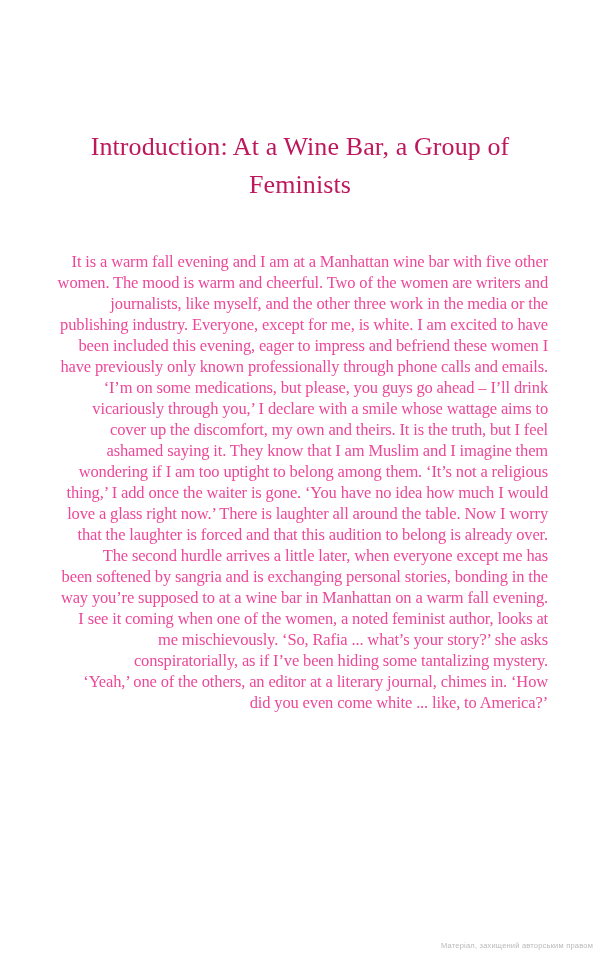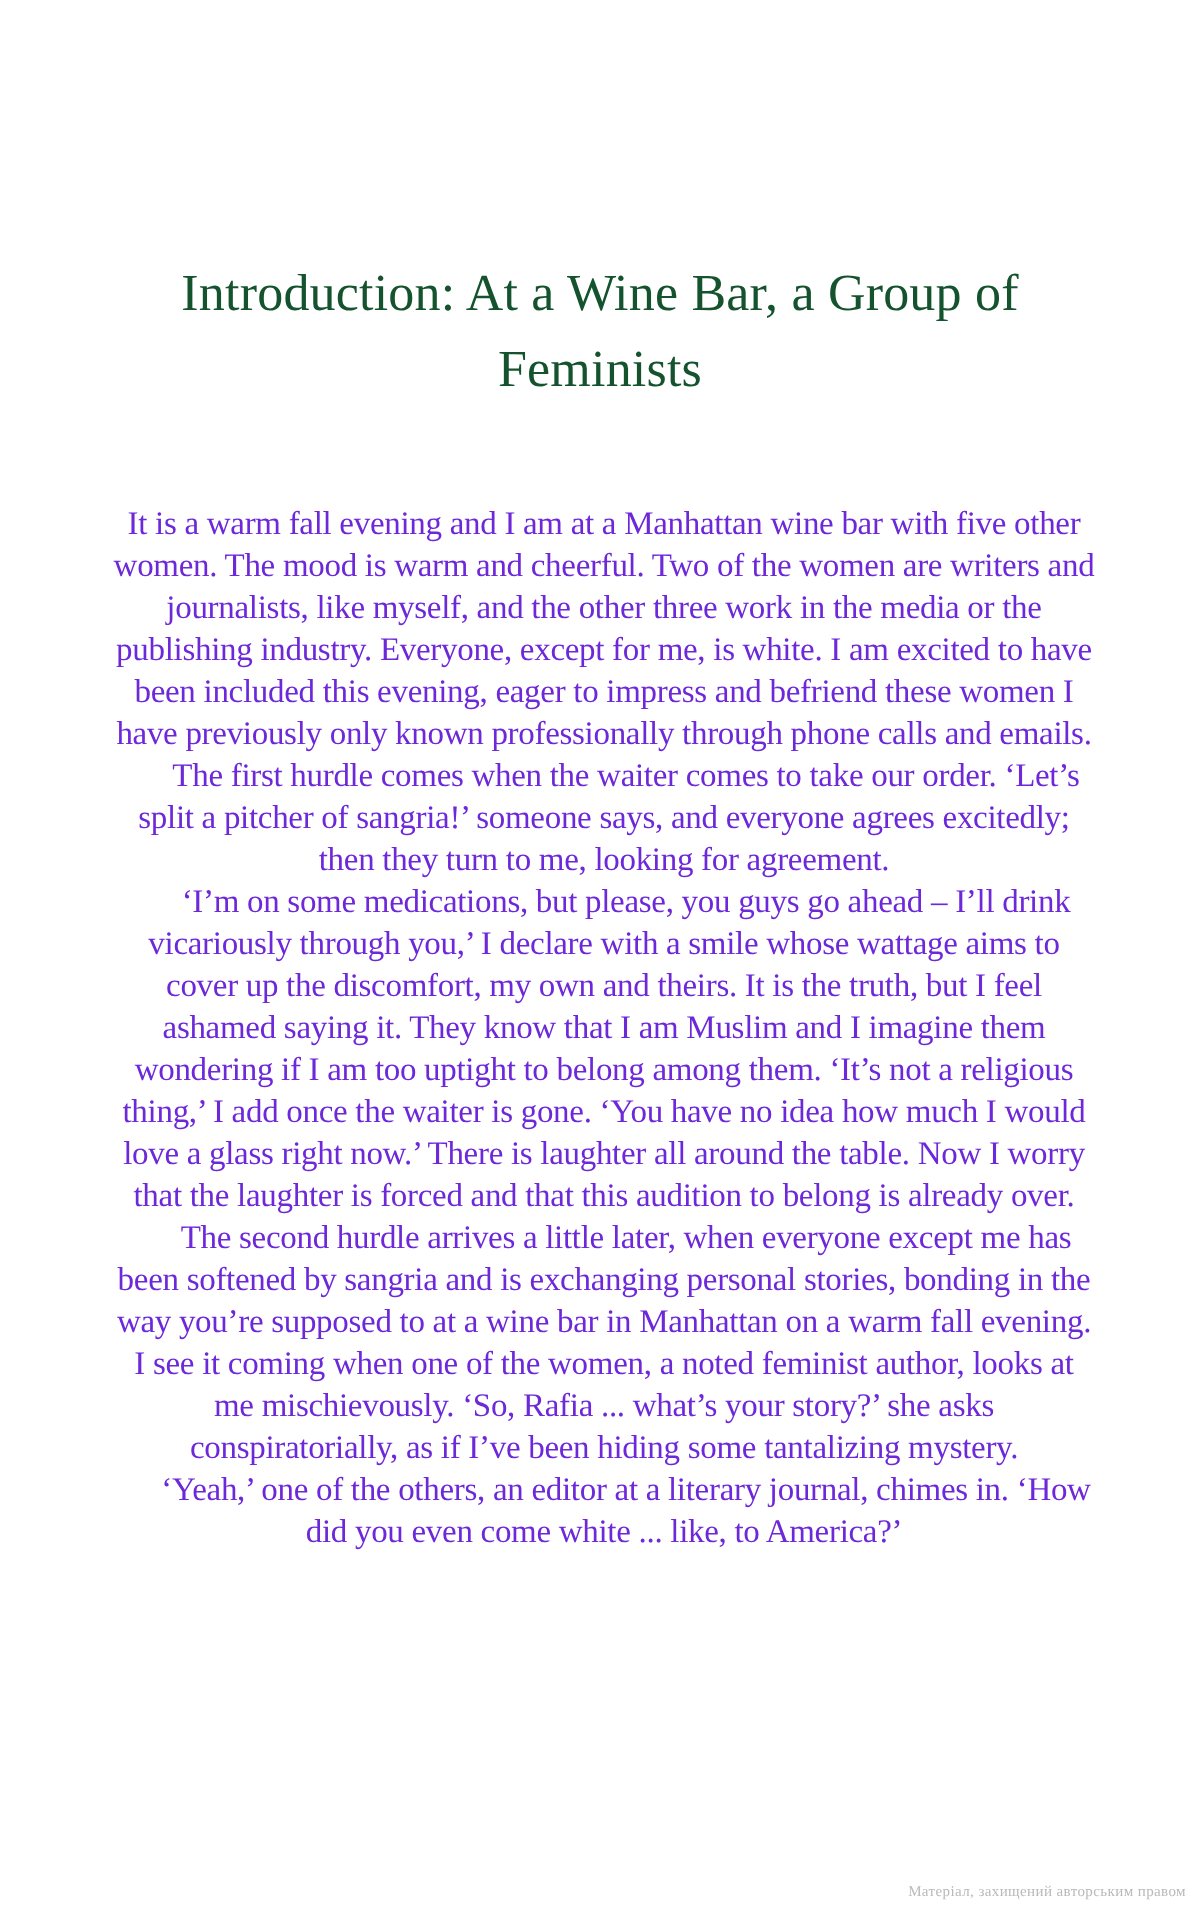--- a/index.html
+++ b/index.html
@@ -18,63 +18,62 @@
   .chapter-title {
     position: absolute;
     top: 128px;
     left: 40px;
     width: 520px;
     margin: 0;
     font-size: 26px;
     line-height: 38px;
     font-weight: normal;
     text-align: center;
-    color: #14532d;
+    color: #be185d;
     letter-spacing: 0.1px;
   }
   .body-text {
     position: absolute;
     top: 251px;
     left: 56px;
     width: 492px;
     font-size: 16.5px;
     line-height: 21px;
     letter-spacing: -0.15px;
-    color: #6d28d9;
-    text-align: center;
+    color: #ec4899;
+    text-align: right;
   }
   .para {
     margin: 0;
     padding: 0;
     text-indent: 22px;
   }
   .para.no-indent {
     text-indent: 0;
   }
   .watermark {
     position: absolute;
     top: 941px;
     right: 7px;
-    font-family: Liberation Serif, serif;
+    font-family: Liberation Sans, sans-serif;
     font-size: 7.5px;
     letter-spacing: 0.2px;
     color: #b9b9b9;
     white-space: nowrap;
   }
 </style>
 </head>
 <body>
 
 <div class="page">
 
   <h1 class="chapter-title">Introduction: At a Wine Bar, a Group of Feminists</h1>
 
   <main class="body-text">
     <p class="para no-indent">It is a warm fall evening and I am at a Manhattan wine bar with five other women. The mood is warm and cheerful. Two of the women are writers and journalists, like myself, and the other three work in the media or the publishing industry. Everyone, except for me, is white. I am excited to have been included this evening, eager to impress and befriend these women I have previously only known professionally through phone calls and emails.</p>
-    <p class="para">The first hurdle comes when the waiter comes to take our order. ‘Let’s split a pitcher of sangria!’ someone says, and everyone agrees excitedly; then they turn to me, looking for agreement.</p>
     <p class="para">‘I’m on some medications, but please, you guys go ahead – I’ll drink vicariously through you,’ I declare with a smile whose wattage aims to cover up the discomfort, my own and theirs. It is the truth, but I feel ashamed saying it. They know that I am Muslim and I imagine them wondering if I am too uptight to belong among them. ‘It’s not a religious thing,’ I add once the waiter is gone. ‘You have no idea how much I would love a glass right now.’ There is laughter all around the table. Now I worry that the laughter is forced and that this audition to belong is already over.</p>
     <p class="para">The second hurdle arrives a little later, when everyone except me has been softened by sangria and is exchanging personal stories, bonding in the way you’re supposed to at a wine bar in Manhattan on a warm fall evening. I see it coming when one of the women, a noted feminist author, looks at me mischievously. ‘So, Rafia ... what’s your story?’ she asks conspiratorially, as if I’ve been hiding some tantalizing mystery.</p>
     <p class="para">‘Yeah,’ one of the others, an editor at a literary journal, chimes in. ‘How did you even come white ... like, to America?’</p>
   </main>
 
   <div class="watermark">Матеріал, захищений авторським правом</div>
 
 </div>
 
 </body></html>

